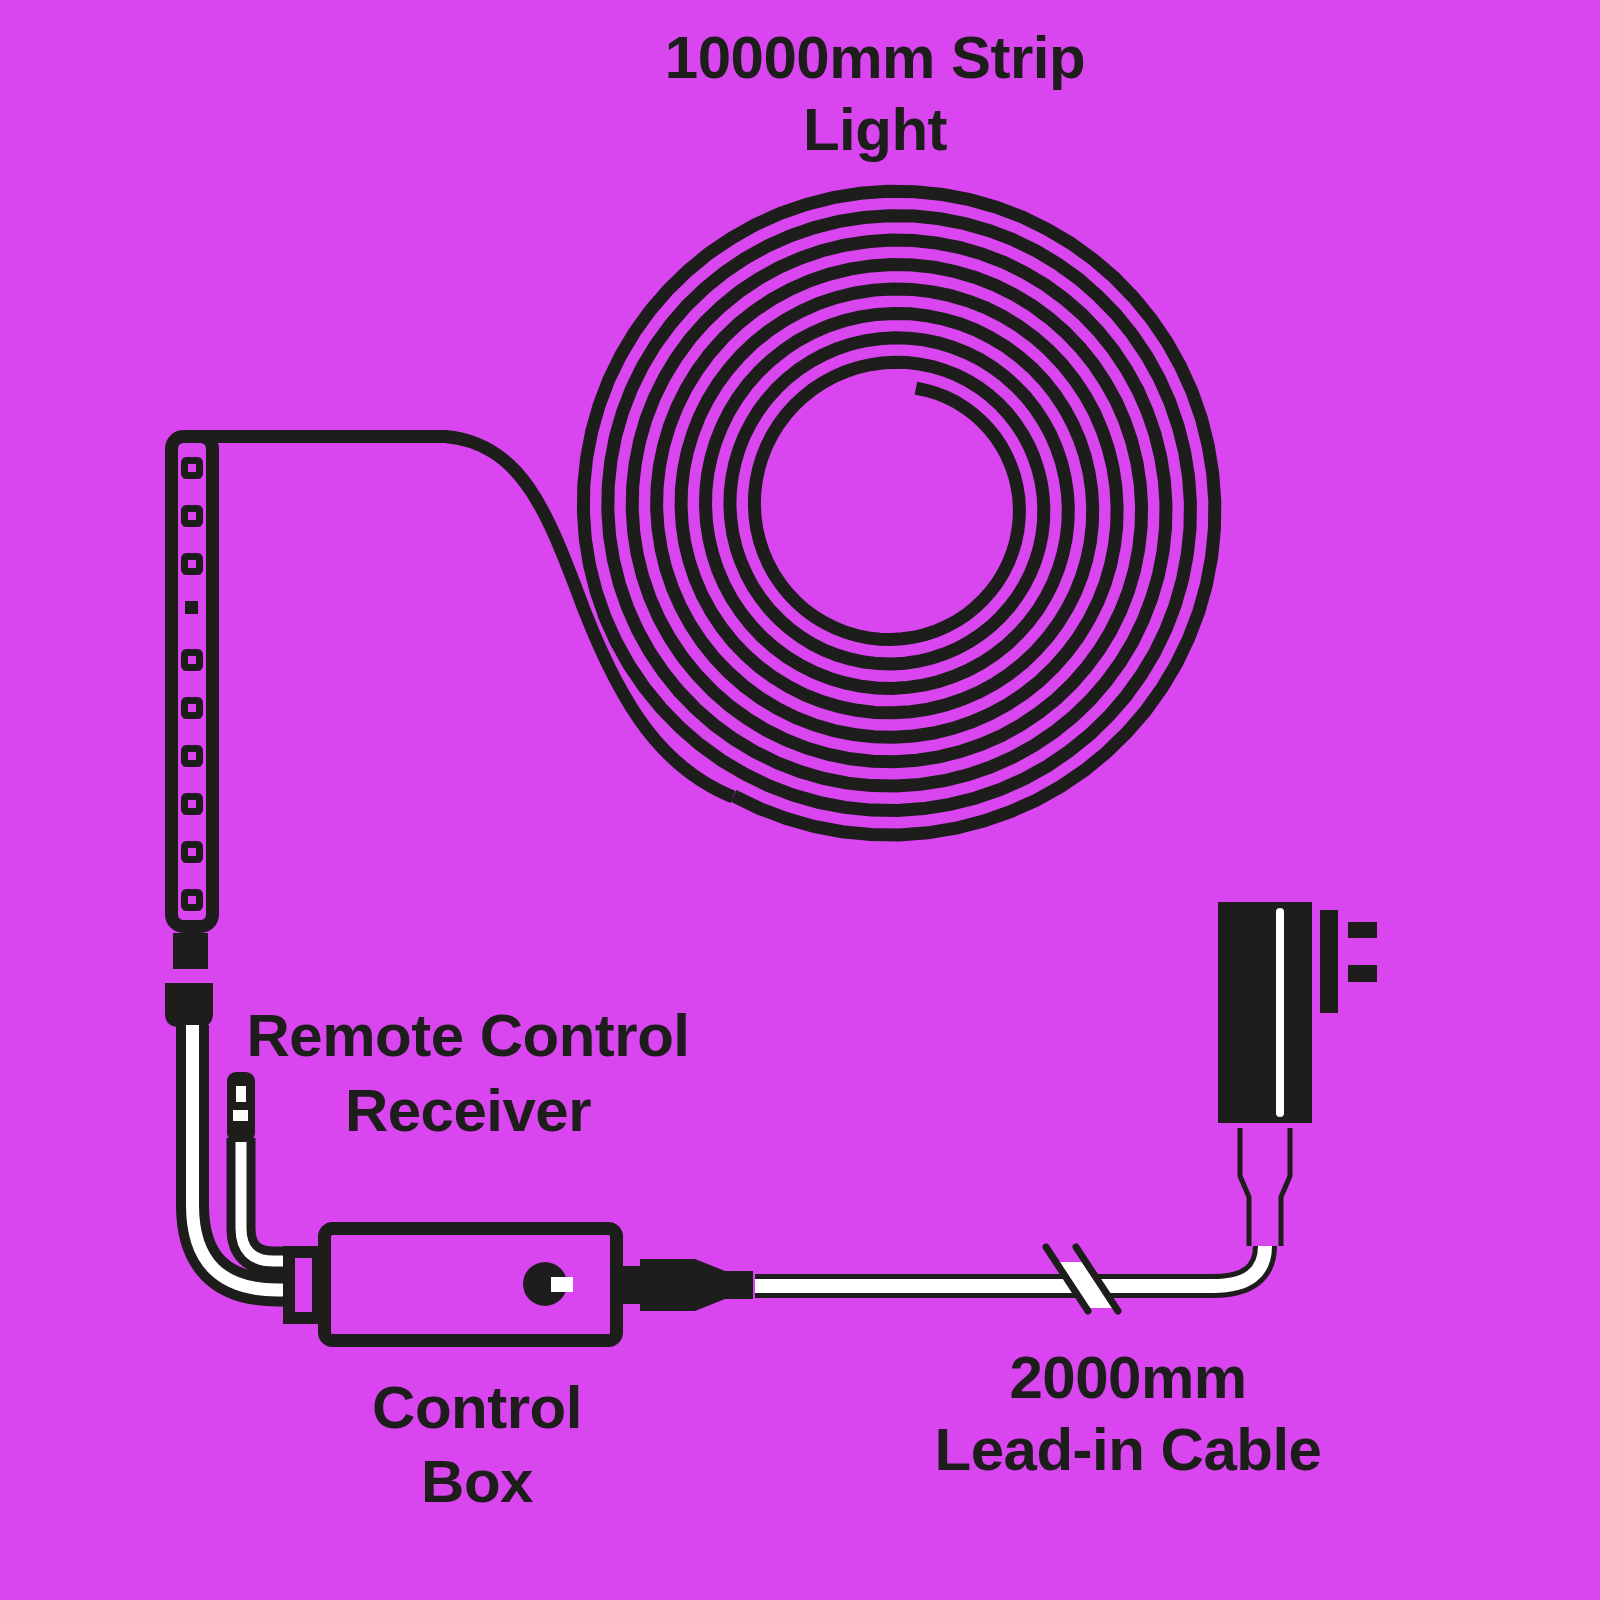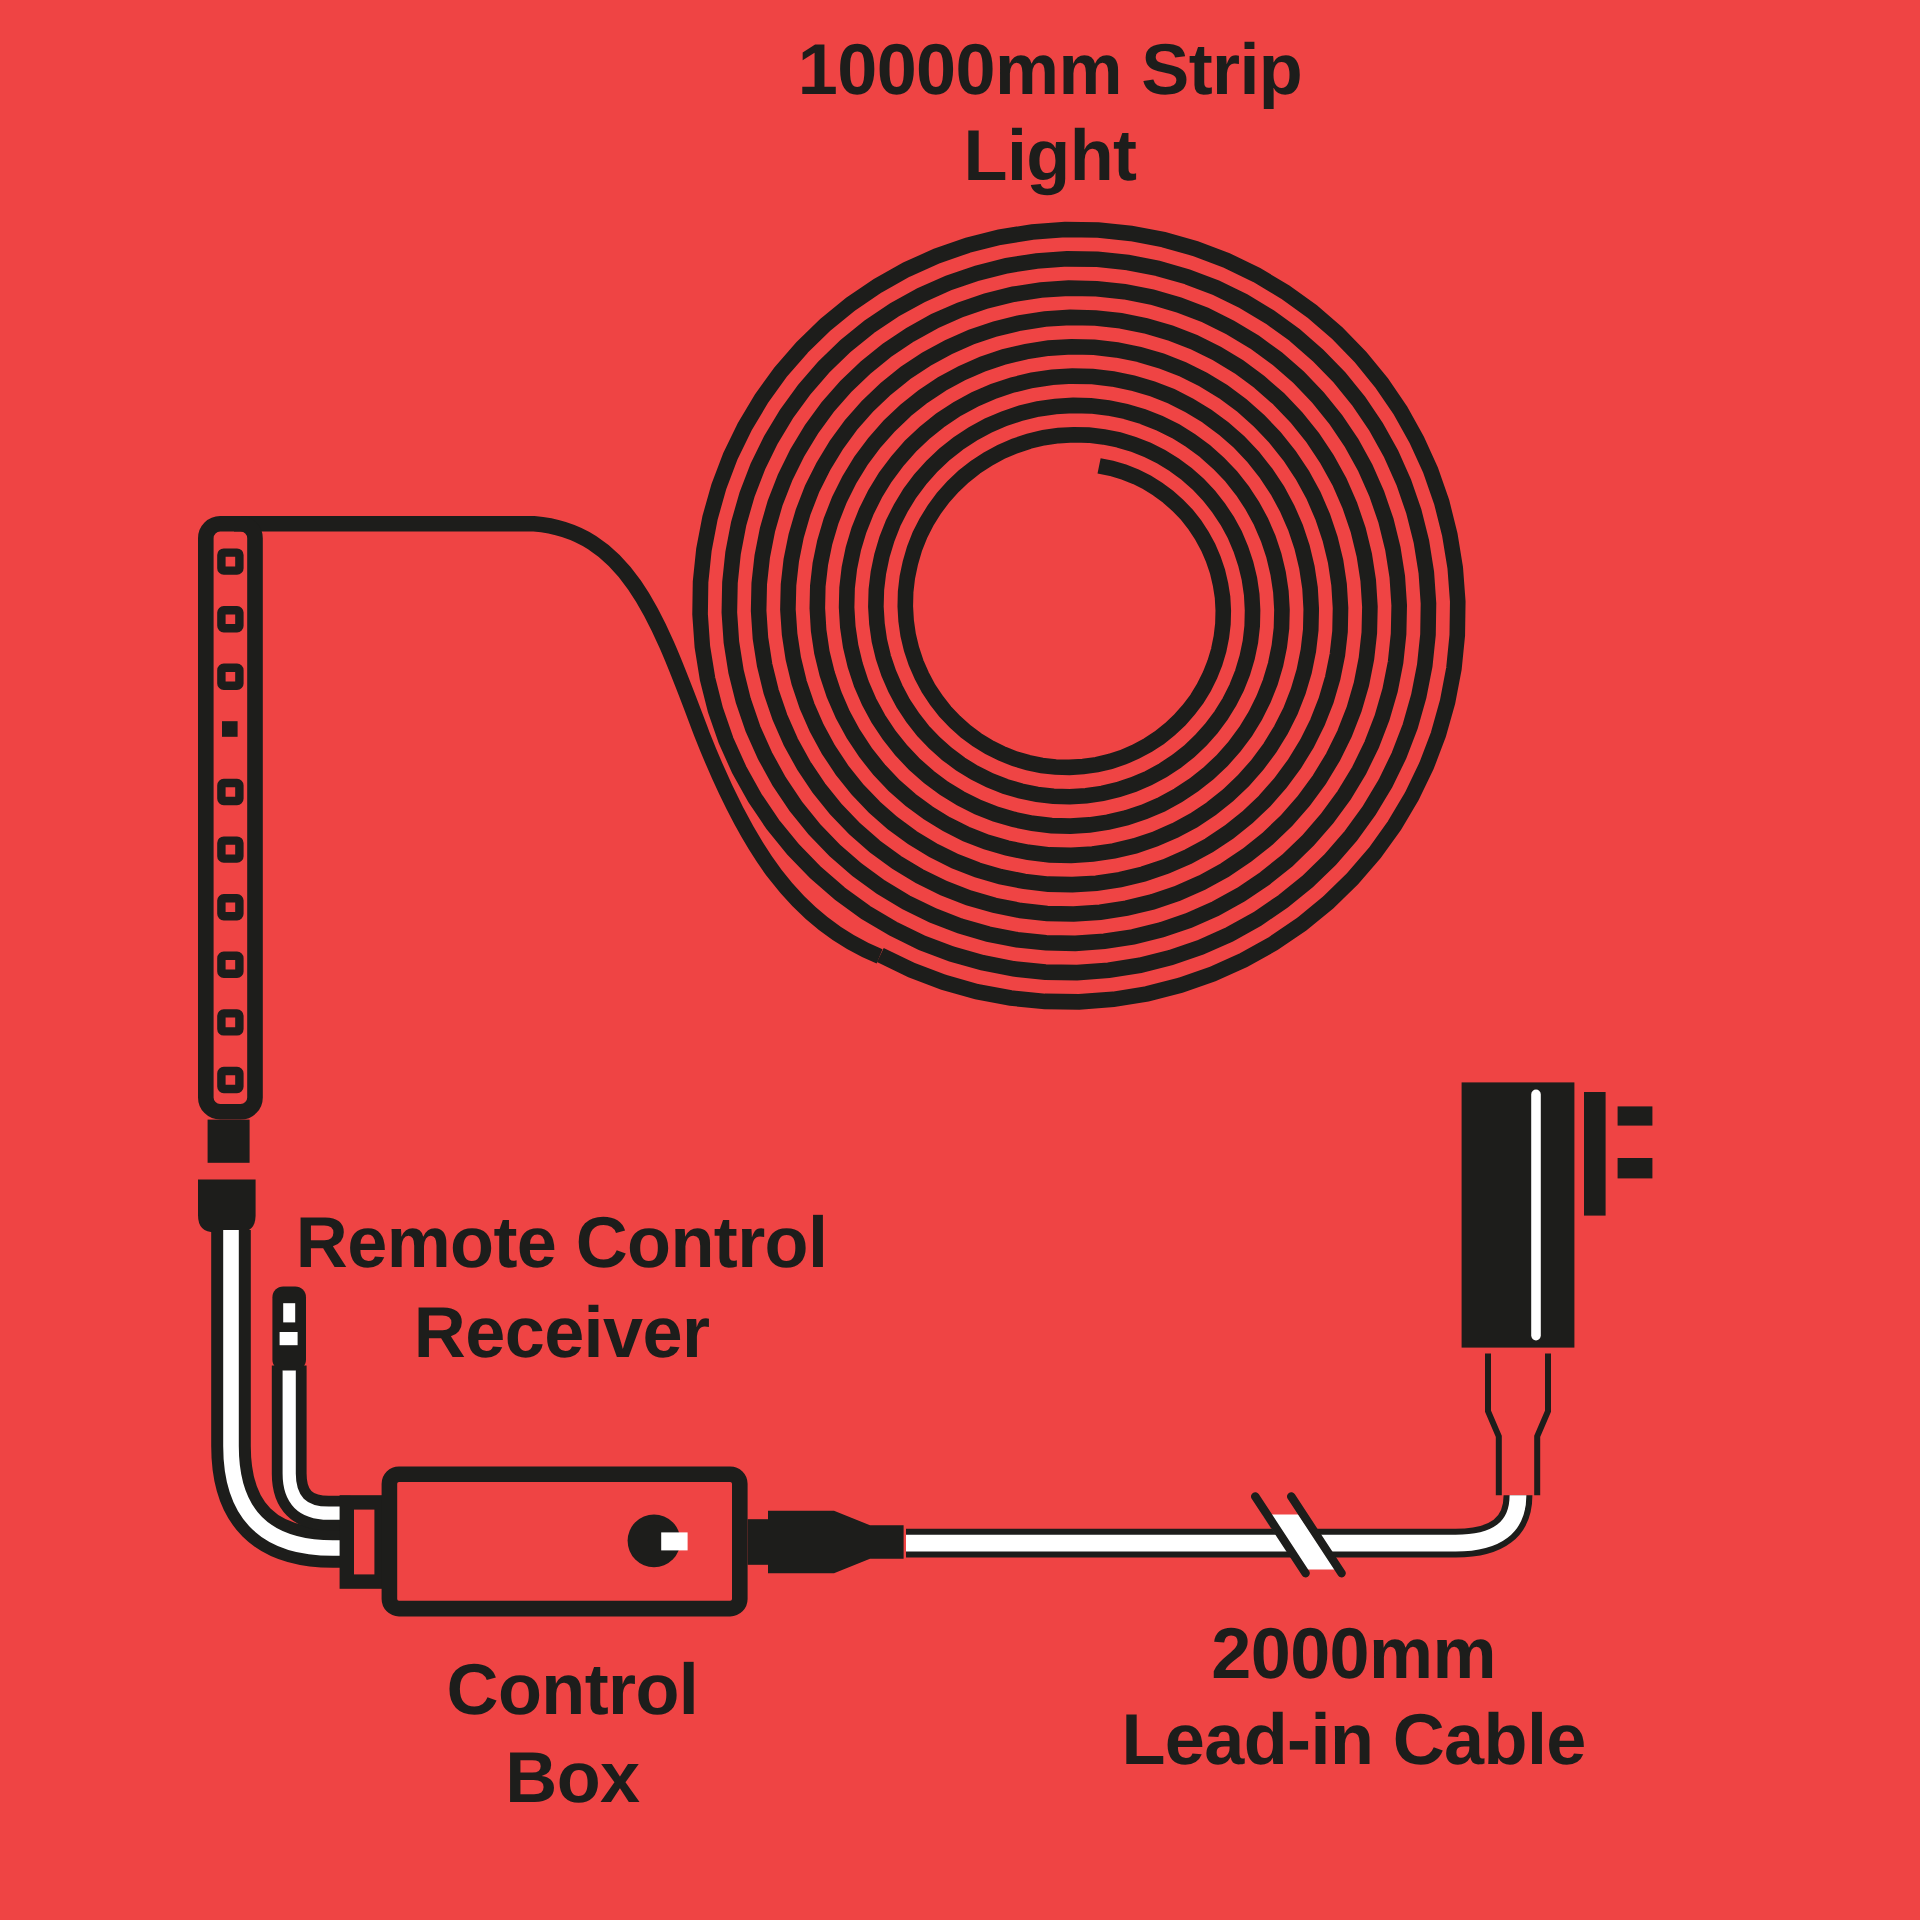--- a/index.html
+++ b/index.html
@@ -1,20 +1,20 @@
 <!DOCTYPE html>
 <html><head>
 <meta charset="utf-8">
 <style>
   html, body { margin: 0; padding: 0; background: #ffffff; }
   .canvas {
     position: relative;
     width: 1600px;
     height: 1600px;
-    background: #ef4444;
+    background: #d946ef;
     overflow: hidden;
   }
   svg { display: block; width: 1600px; height: 1600px; }
   .ink-stroke { stroke: #1d1d1b; fill: none; }
   .ink-fill   { fill: #1d1d1b; }
   .white-fill { fill: #ffffff; }
   .lbl {
     font-family: "Liberation Sans", sans-serif;
     font-weight: 700;
     font-size: 60px;

